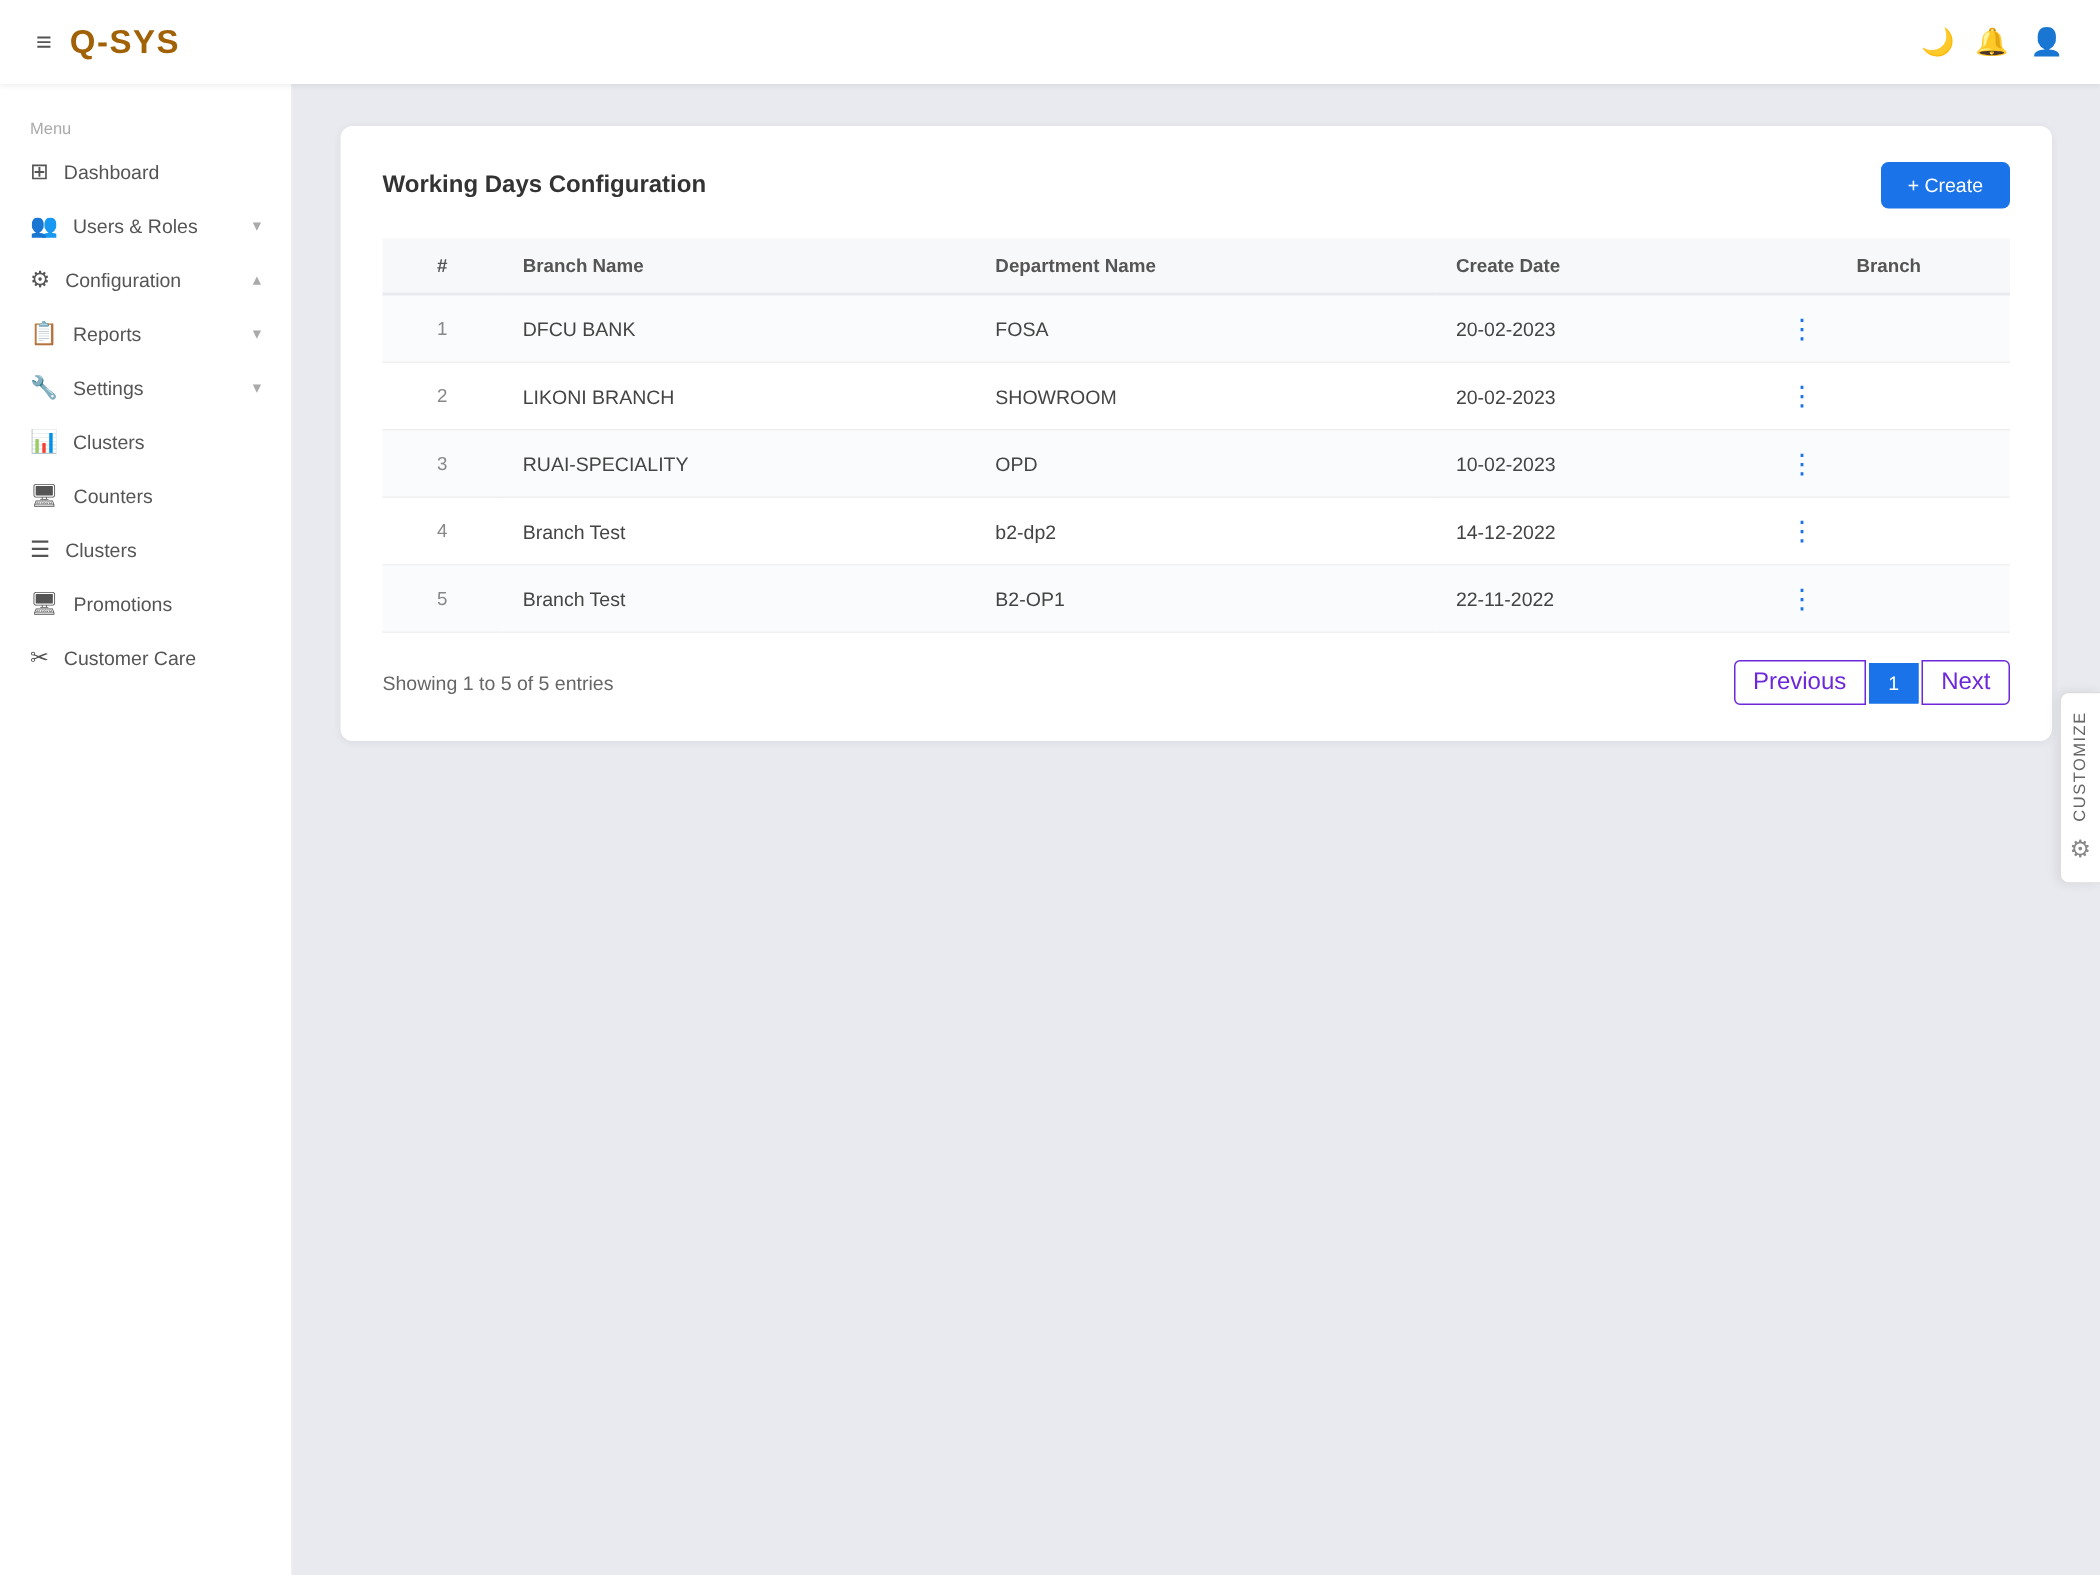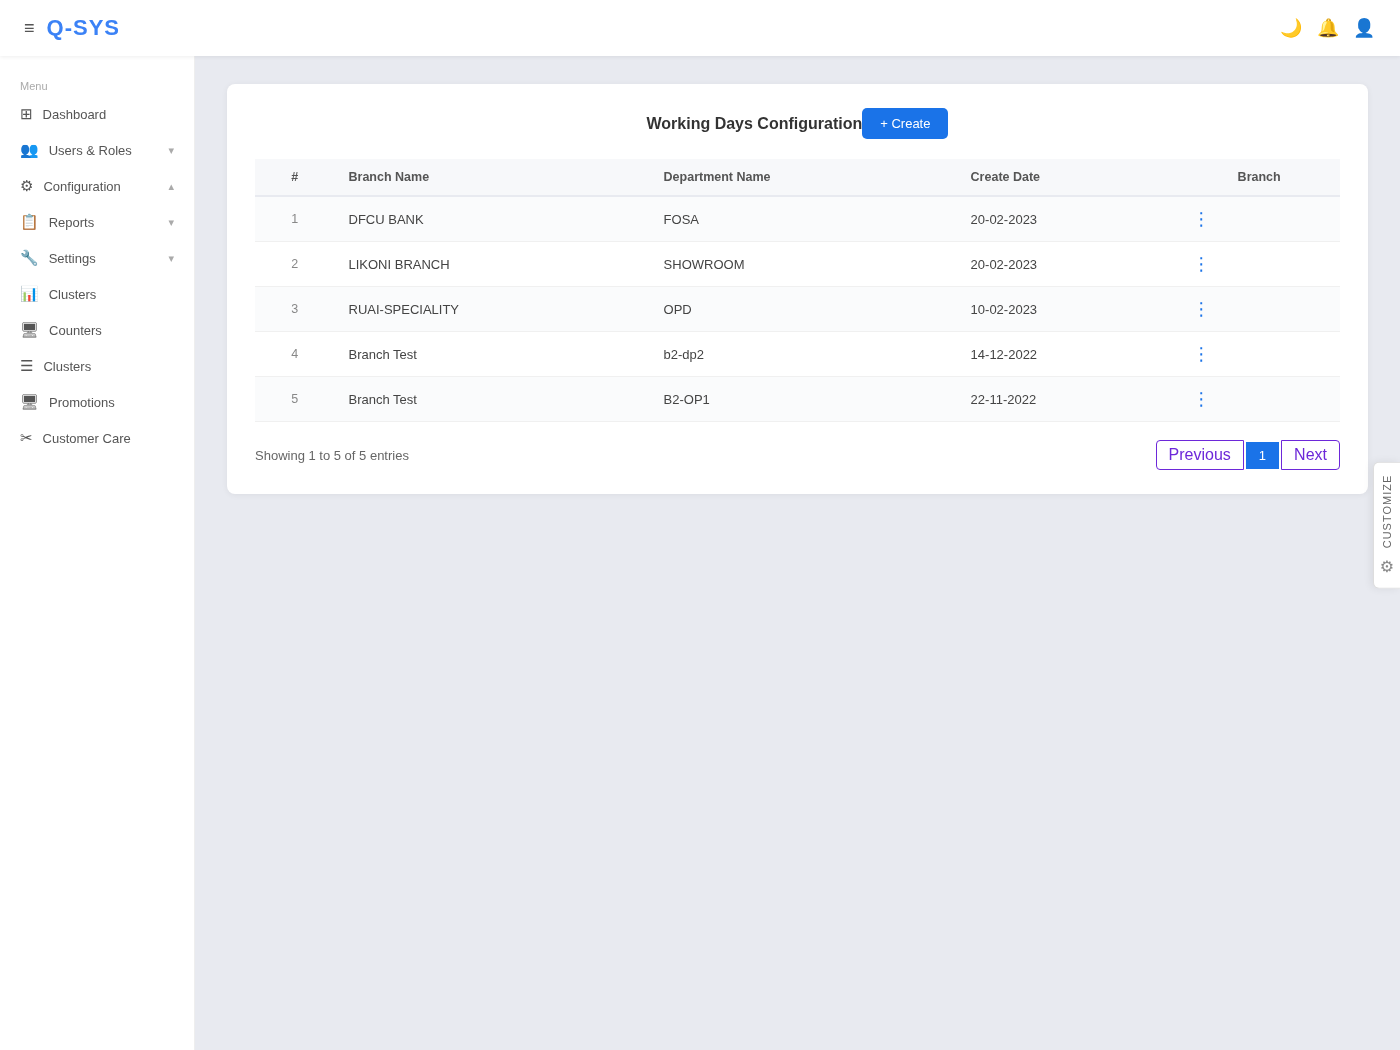--- a/index.html
+++ b/index.html
@@ -30,21 +30,21 @@
       gap: 12px;
     }
     .hamburger {
       cursor: pointer;
       font-size: 18px;
       color: #555;
     }
     .logo {
       font-size: 22px;
       font-weight: 700;
-      color: #3b82f6;
+      color: #a16207;
       letter-spacing: 1px;
     }
     .topbar-right {
       margin-left: auto;
       display: flex;
       align-items: center;
       gap: 14px;
     }
     .topbar-icon {
       font-size: 18px;
@@ -110,21 +110,21 @@
     .content-card {
       background: #fff;
       border-radius: 8px;
       padding: 24px 28px;
       box-shadow: 0 1px 6px rgba(0,0,0,0.06);
     }
 
     .content-header {
       display: flex;
       align-items: center;
-      justify-content: center;
+      justify-content: space-between;
       margin-bottom: 20px;
     }
     .page-title {
       font-size: 16px;
       font-weight: 600;
       color: #333;
     }
     .btn-create {
       background: #1a73e8;
       color: #fff;

